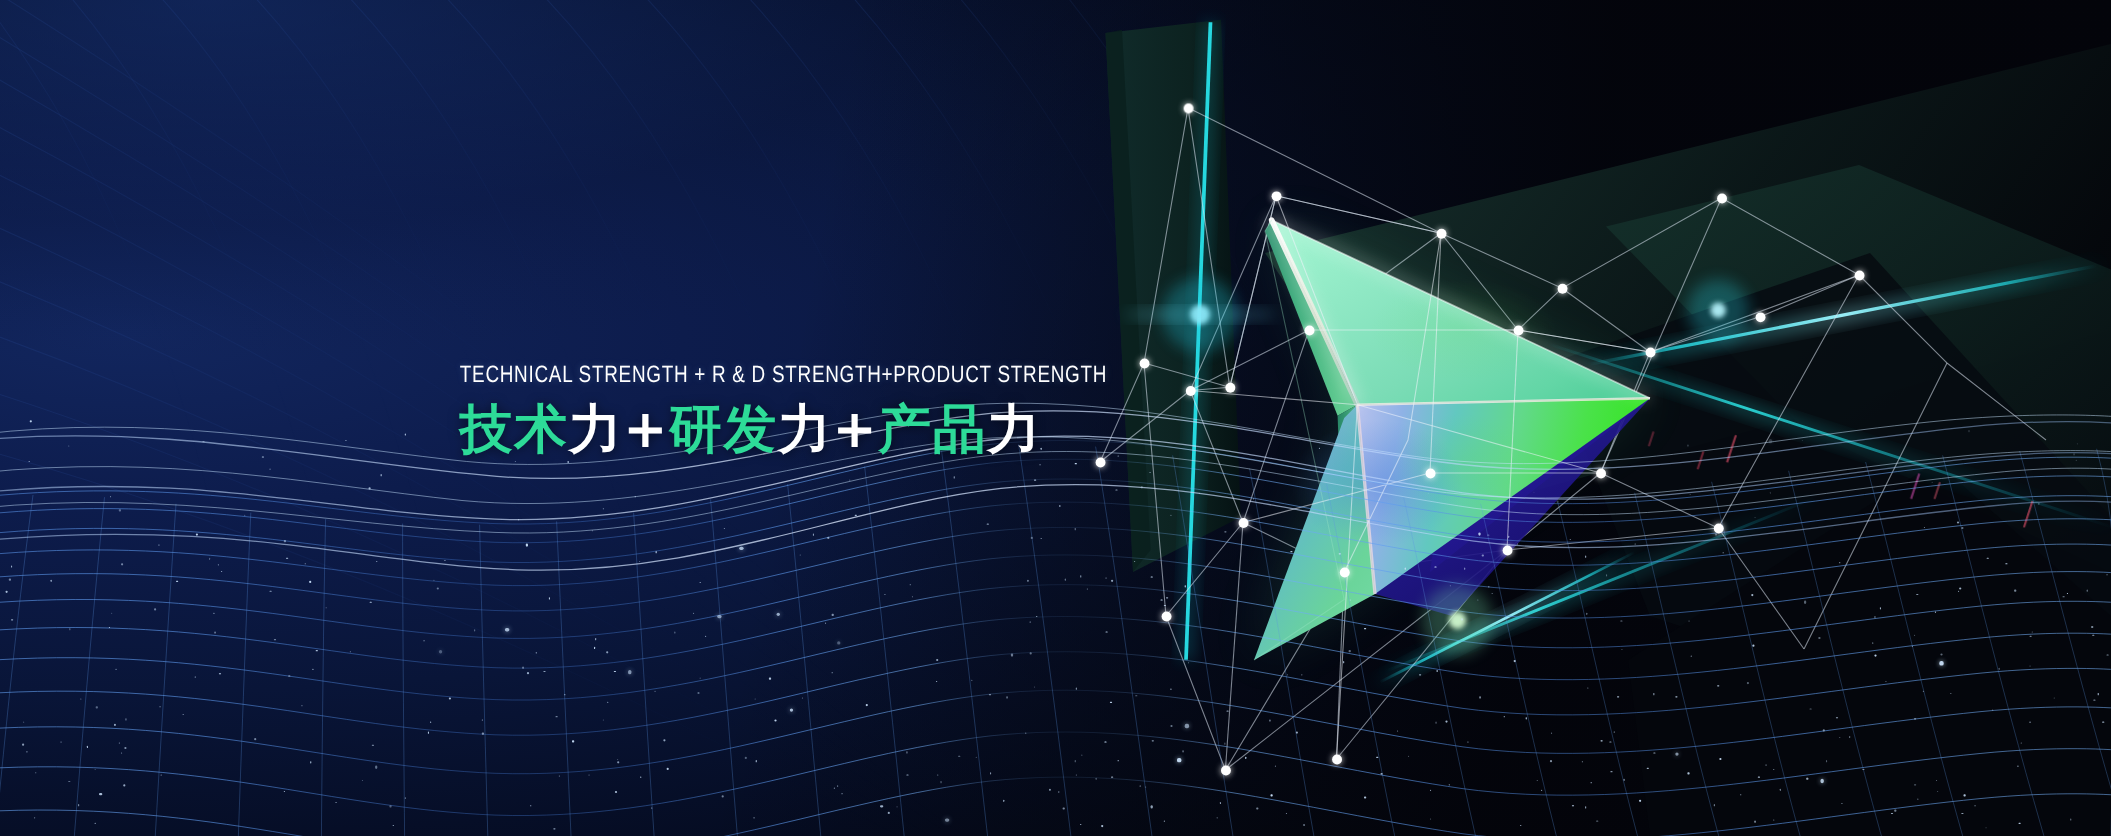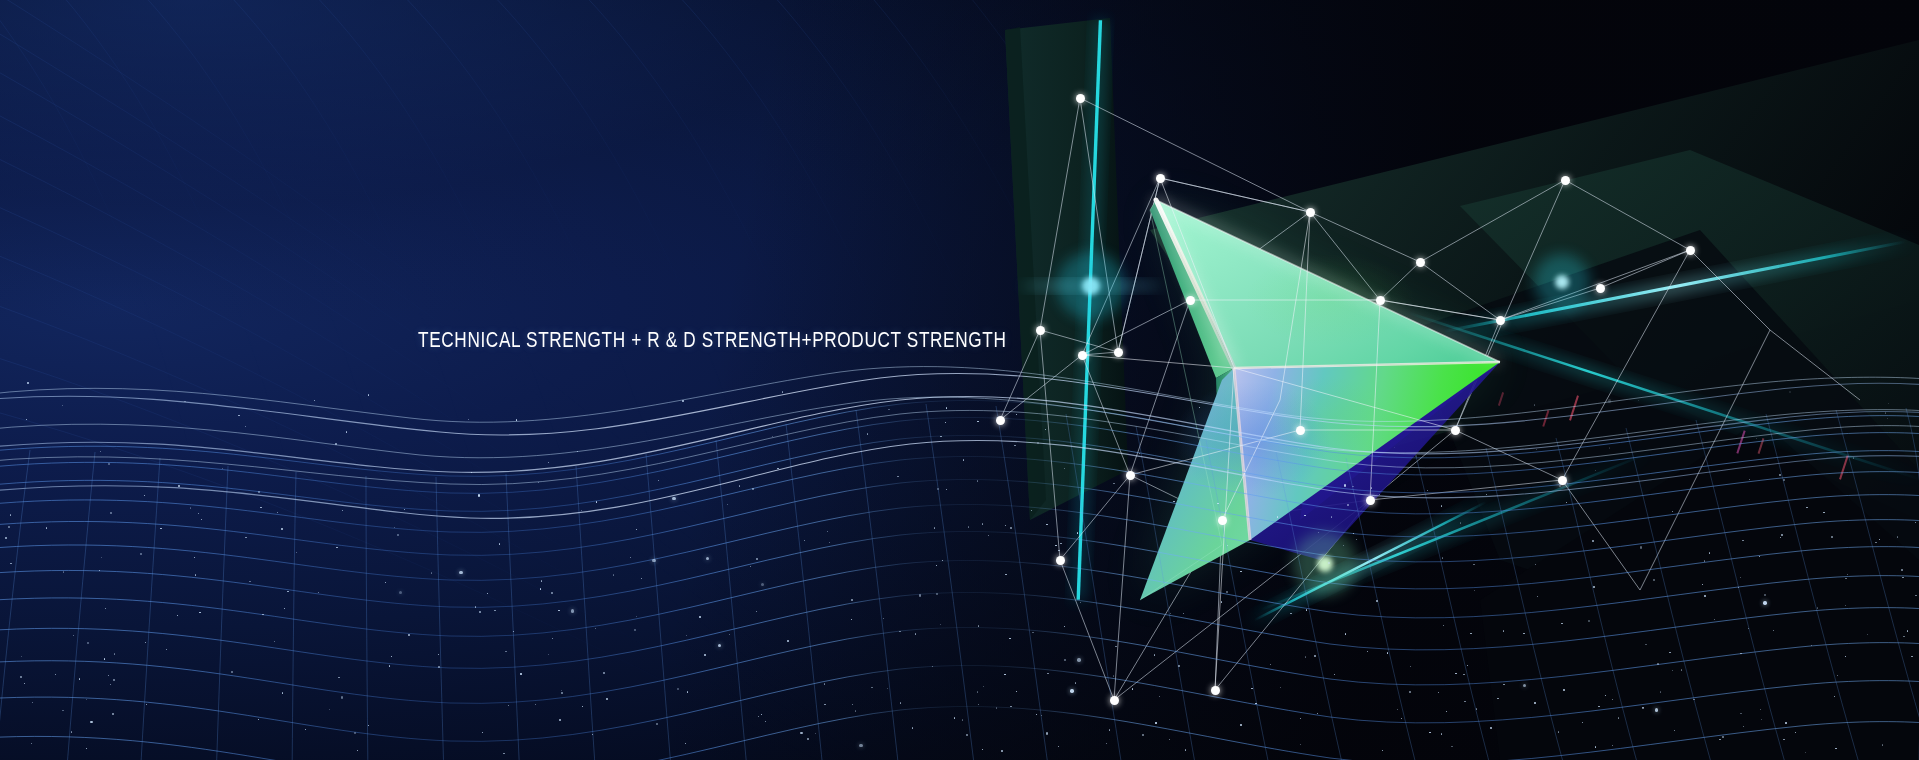--- a/index.html
+++ b/index.html
@@ -879,15 +879,16 @@
       <div class="dot" style="left: 1036px; top: 714.1px; width: 1.35px; height: 1.35px; opacity: 0.92;"></div>
       <div class="dot" style="left: 1740.4px; top: 713px; width: 1.35px; height: 1.35px; opacity: 0.4;"></div>
       <div class="dot" style="left: 1063.5px; top: 625.7px; width: 1.35px; height: 1.35px; opacity: 0.9;"></div>
       <div class="dot" style="left: 1914.8px; top: 521.8px; width: 1.35px; height: 1.35px; opacity: 0.75;"></div>
       <div class="dot" style="left: 295.6px; top: 551.8px; width: 1.35px; height: 1.35px; opacity: 0.48;"></div>
       <div class="dot" style="left: 1115.4px; top: 646.1px; width: 1.35px; height: 1.35px; opacity: 0.6;"></div>
     </div>
 
   <div id="headline-block">
     <div id="eyebrow">TECHNICAL STRENGTH + R &amp; D STRENGTH+PRODUCT STRENGTH</div>
+    <div id="title"><span class="cn-green">技术</span><span class="cn-white">力</span><span class="cn-white">+</span><span class="cn-green">研发</span><span class="cn-white">力</span><span class="cn-white">+</span><span class="cn-green">产品</span><span class="cn-white">力</span></div>
   </div>
 
 </div>
 
 </body></html>

